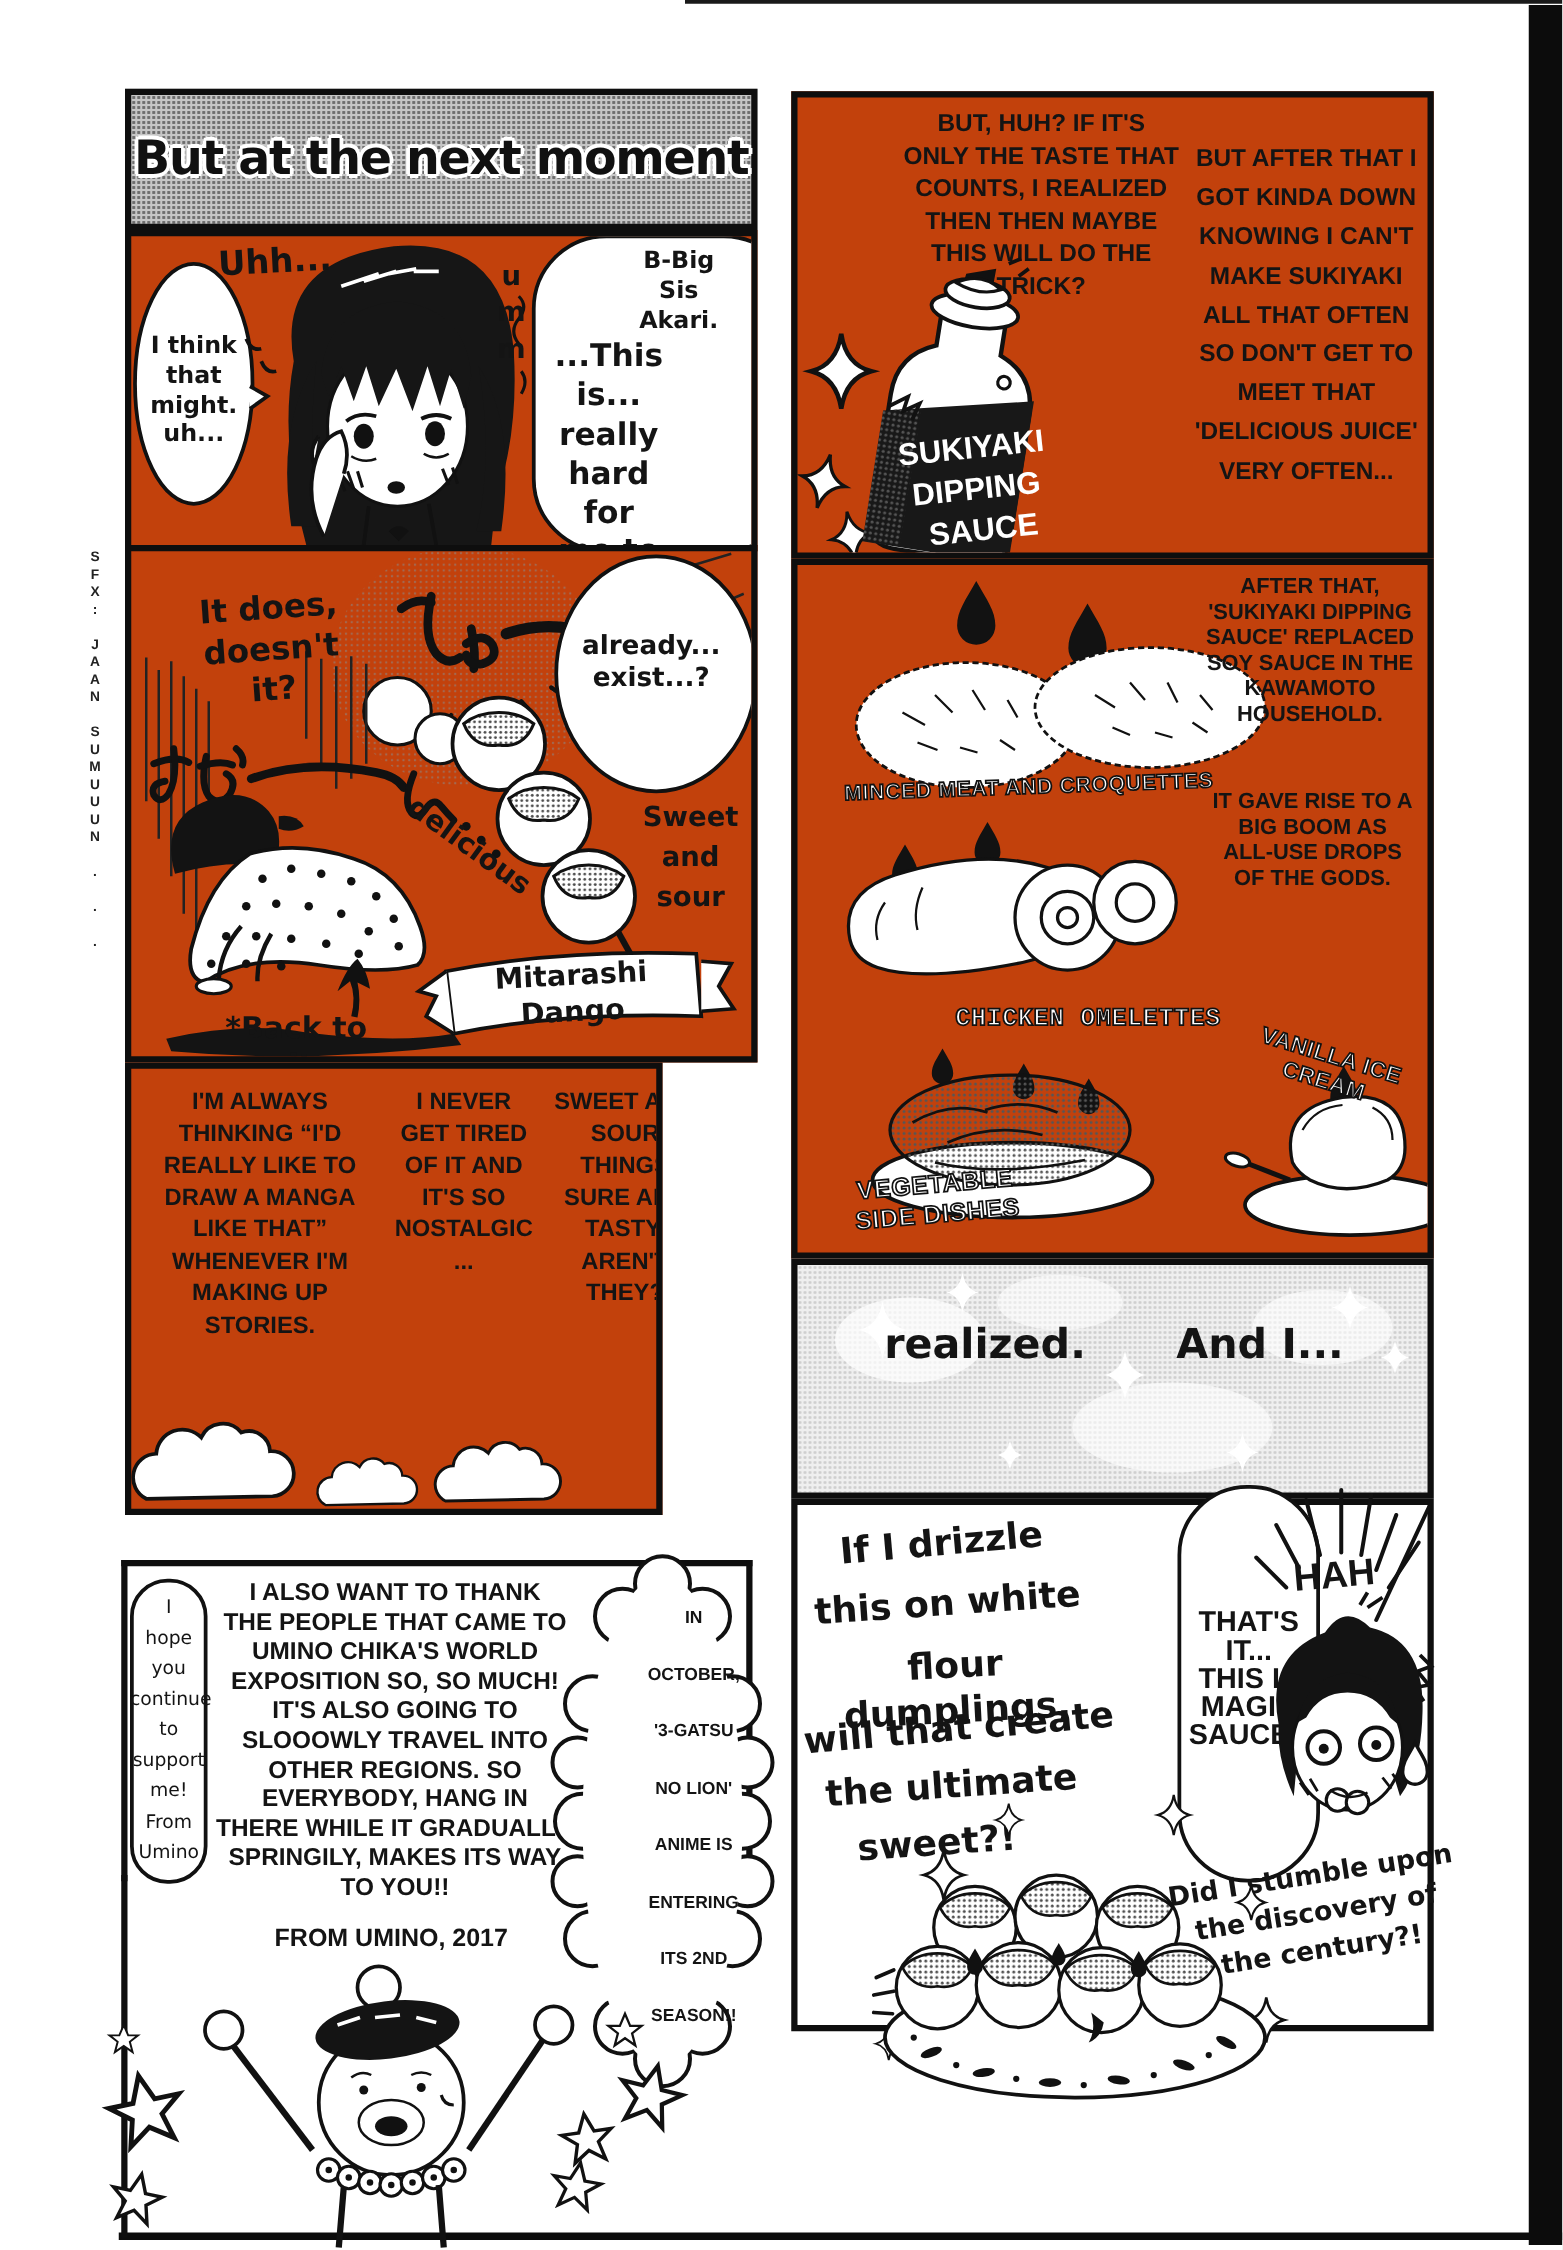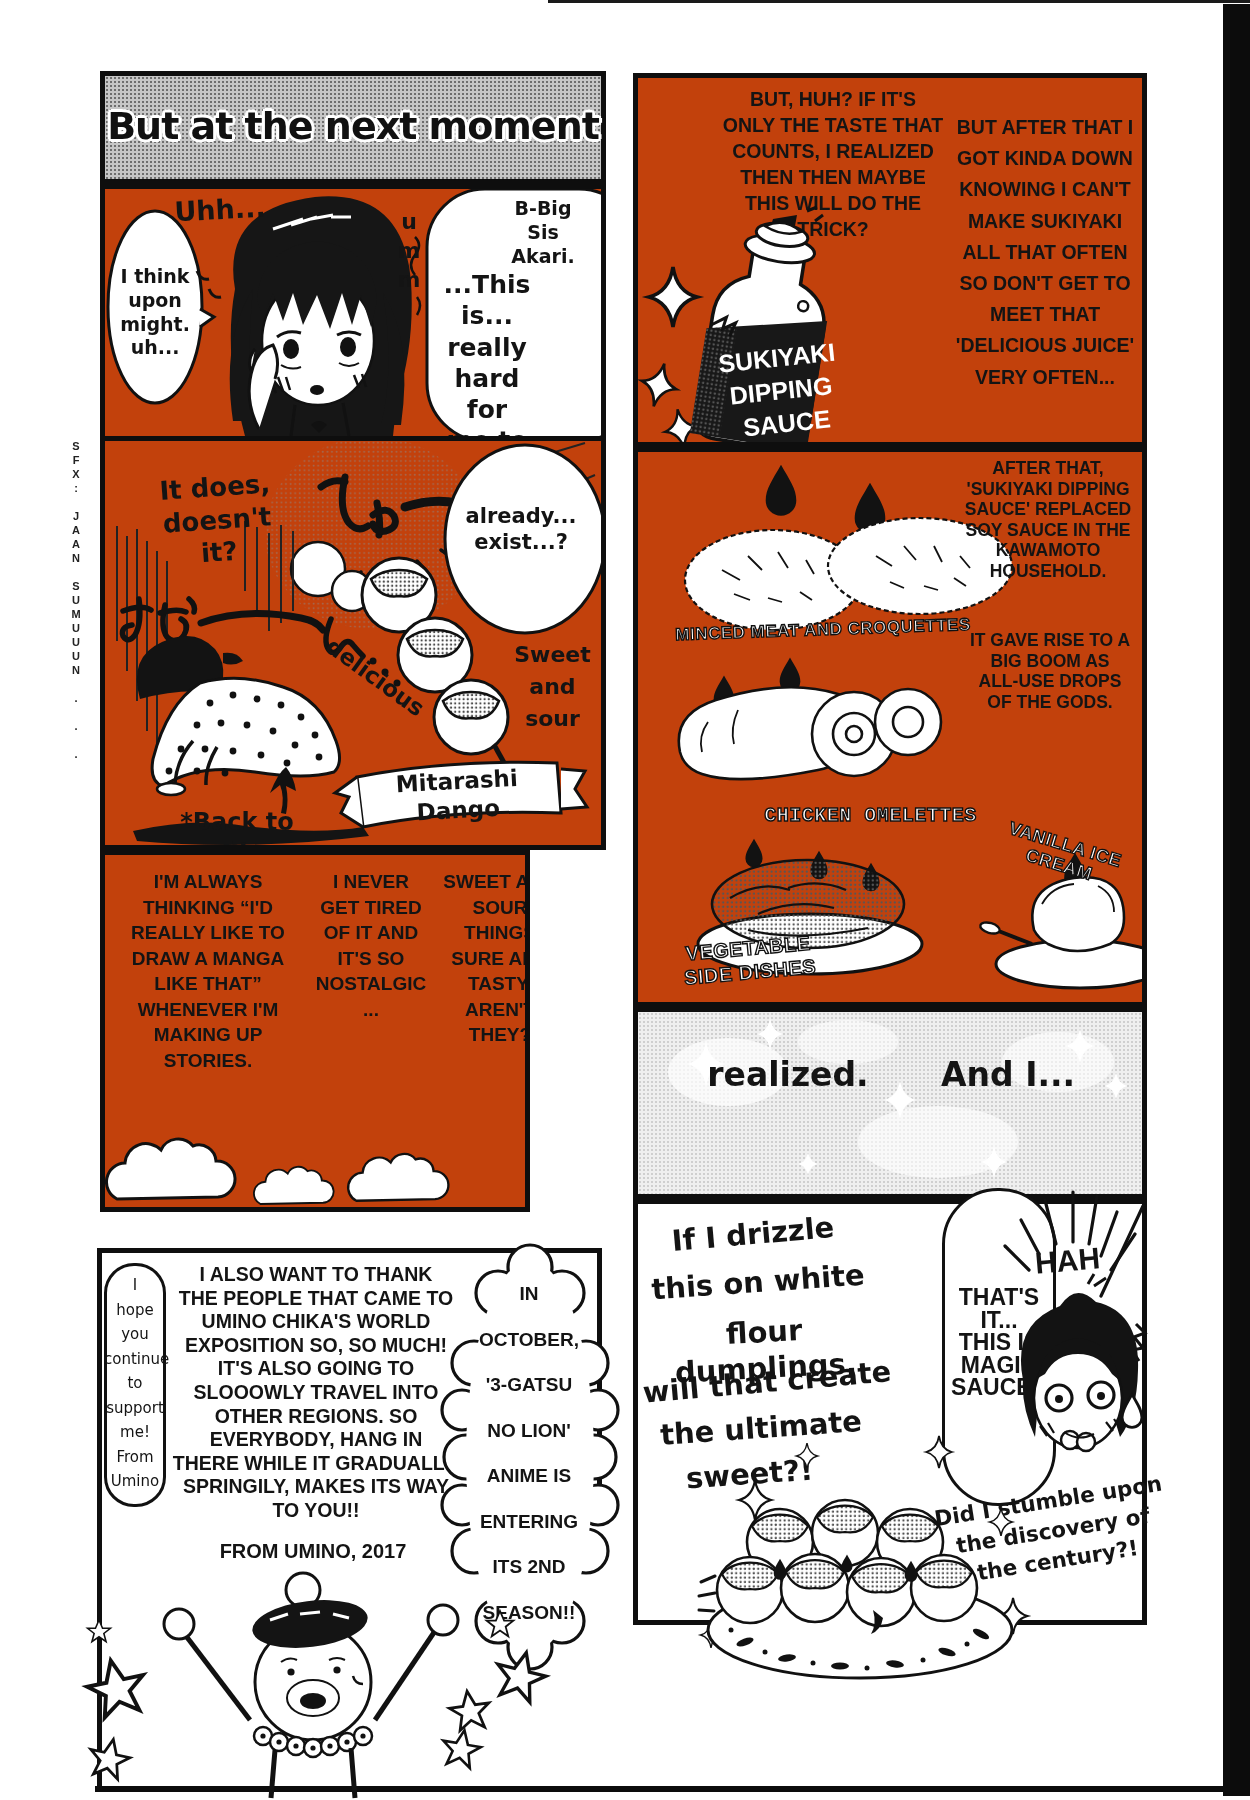--- a/index.html
+++ b/index.html
@@ -65,21 +65,21 @@
         <ellipse cx="212" cy="201" rx="7" ry="5" fill="#111"></ellipse>
         <path d="M154,240 q-16,-30 -6,-62 q6,-18 20,-22 q8,16 2,34 M150,160 q-8,10 -4,22" stroke="#111" stroke-width="3" fill="#fff"></path>
         <path d="M190,216 l-4,31 M238,214 l6,33" stroke="#111" stroke-width="3"></path>
         <path d="M206,236 q8,-8 16,0 l-8,8 Z" fill="#111"></path>
         <path d="M92,82 q4,10 12,8 M104,100 q4,10 12,8" stroke="#111" stroke-width="3" fill="none"></path>
         <path d="M310,48 q8,8 0,18 q-8,10 0,20 M312,108 q6,8 0,18" stroke="#111" stroke-width="2.5" fill="none"></path>
       </g>
     </svg>
     <div class="hand" style="left:55px;top:4px;width:120px;font-size:27px;transform:rotate(-3deg);">Uhh...</div>
     <div class="hand" style="left:2px;top:76px;width:96px;font-size:19px;">I think
-upon
+that
 might.
 uh...</div>
     <div class="hand vtext" style="left:290px;top:8px;height:110px;font-size:22px;letter-spacing:4px;">umm</div>
     <div class="hand" style="left:328px;top:80px;width:108px;font-size:25px;">...This
 is...
 really
 hard for
 me to
 say.</div>
     <div class="hand" style="left:392px;top:8px;width:92px;font-size:19px;">B-Big
@@ -272,21 +272,21 @@
         <circle cx="78" cy="402" r="22"></circle>
           <circle cx="110" cy="376" r="22"></circle>
           <circle cx="134" cy="306" r="22"></circle>
         <circle cx="146" cy="165" r="20"></circle>
           <circle cx="146" cy="260" r="20"></circle>
           <circle cx="10" cy="165" r="20"></circle>
           <circle cx="10" cy="260" r="20"></circle>
       </g>
       <ellipse cx="78" cy="212" rx="64" ry="196" fill="#fff"></ellipse>
     </svg>
-    <div class="cap" style="left:354px;top:18px;width:146px;font-size:19px;line-height:45.5px;">IN
+    <div class="cap" style="left:380px;top:18px;width:146px;font-size:14px;line-height:45.5px;">IN
 OCTOBER,
 '3-GATSU
 NO LION'
 ANIME IS
 ENTERING
 ITS 2ND
 SEASON!!</div>
   </div>
   <div class="abs" style="left:97px;top:1500px;width:5px;height:290px;background:#0e0e0e;"></div>
 

